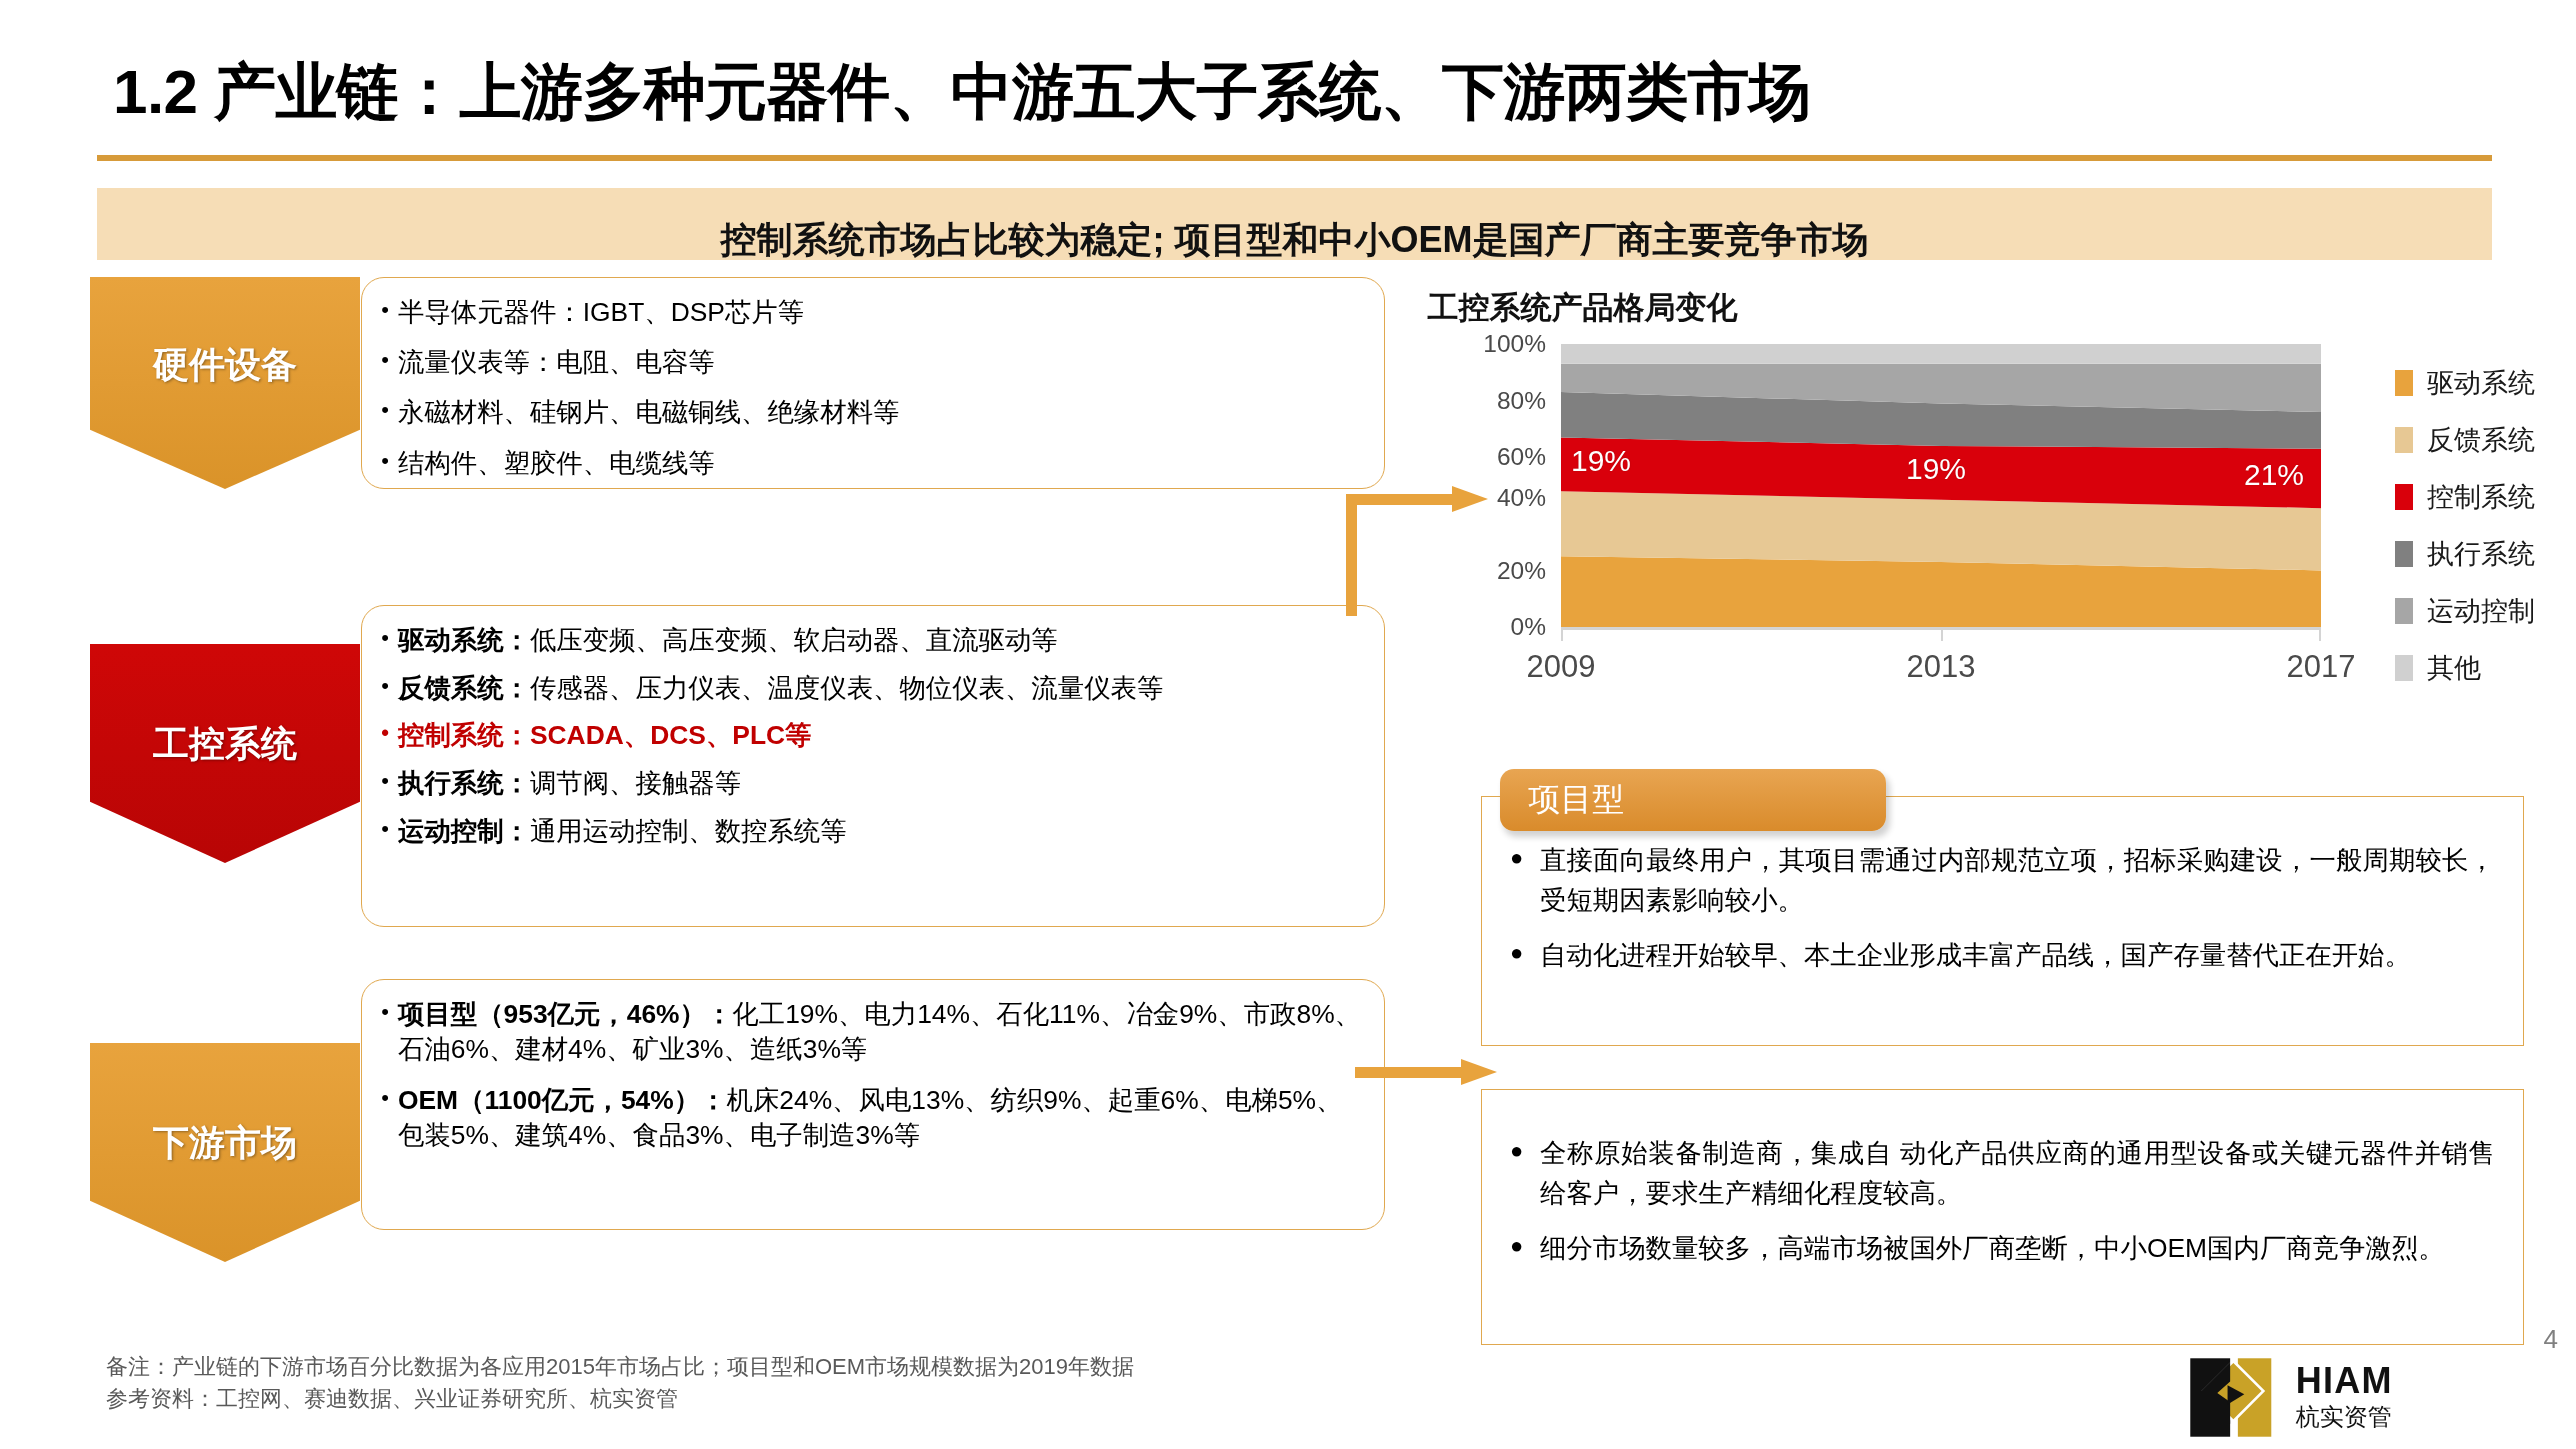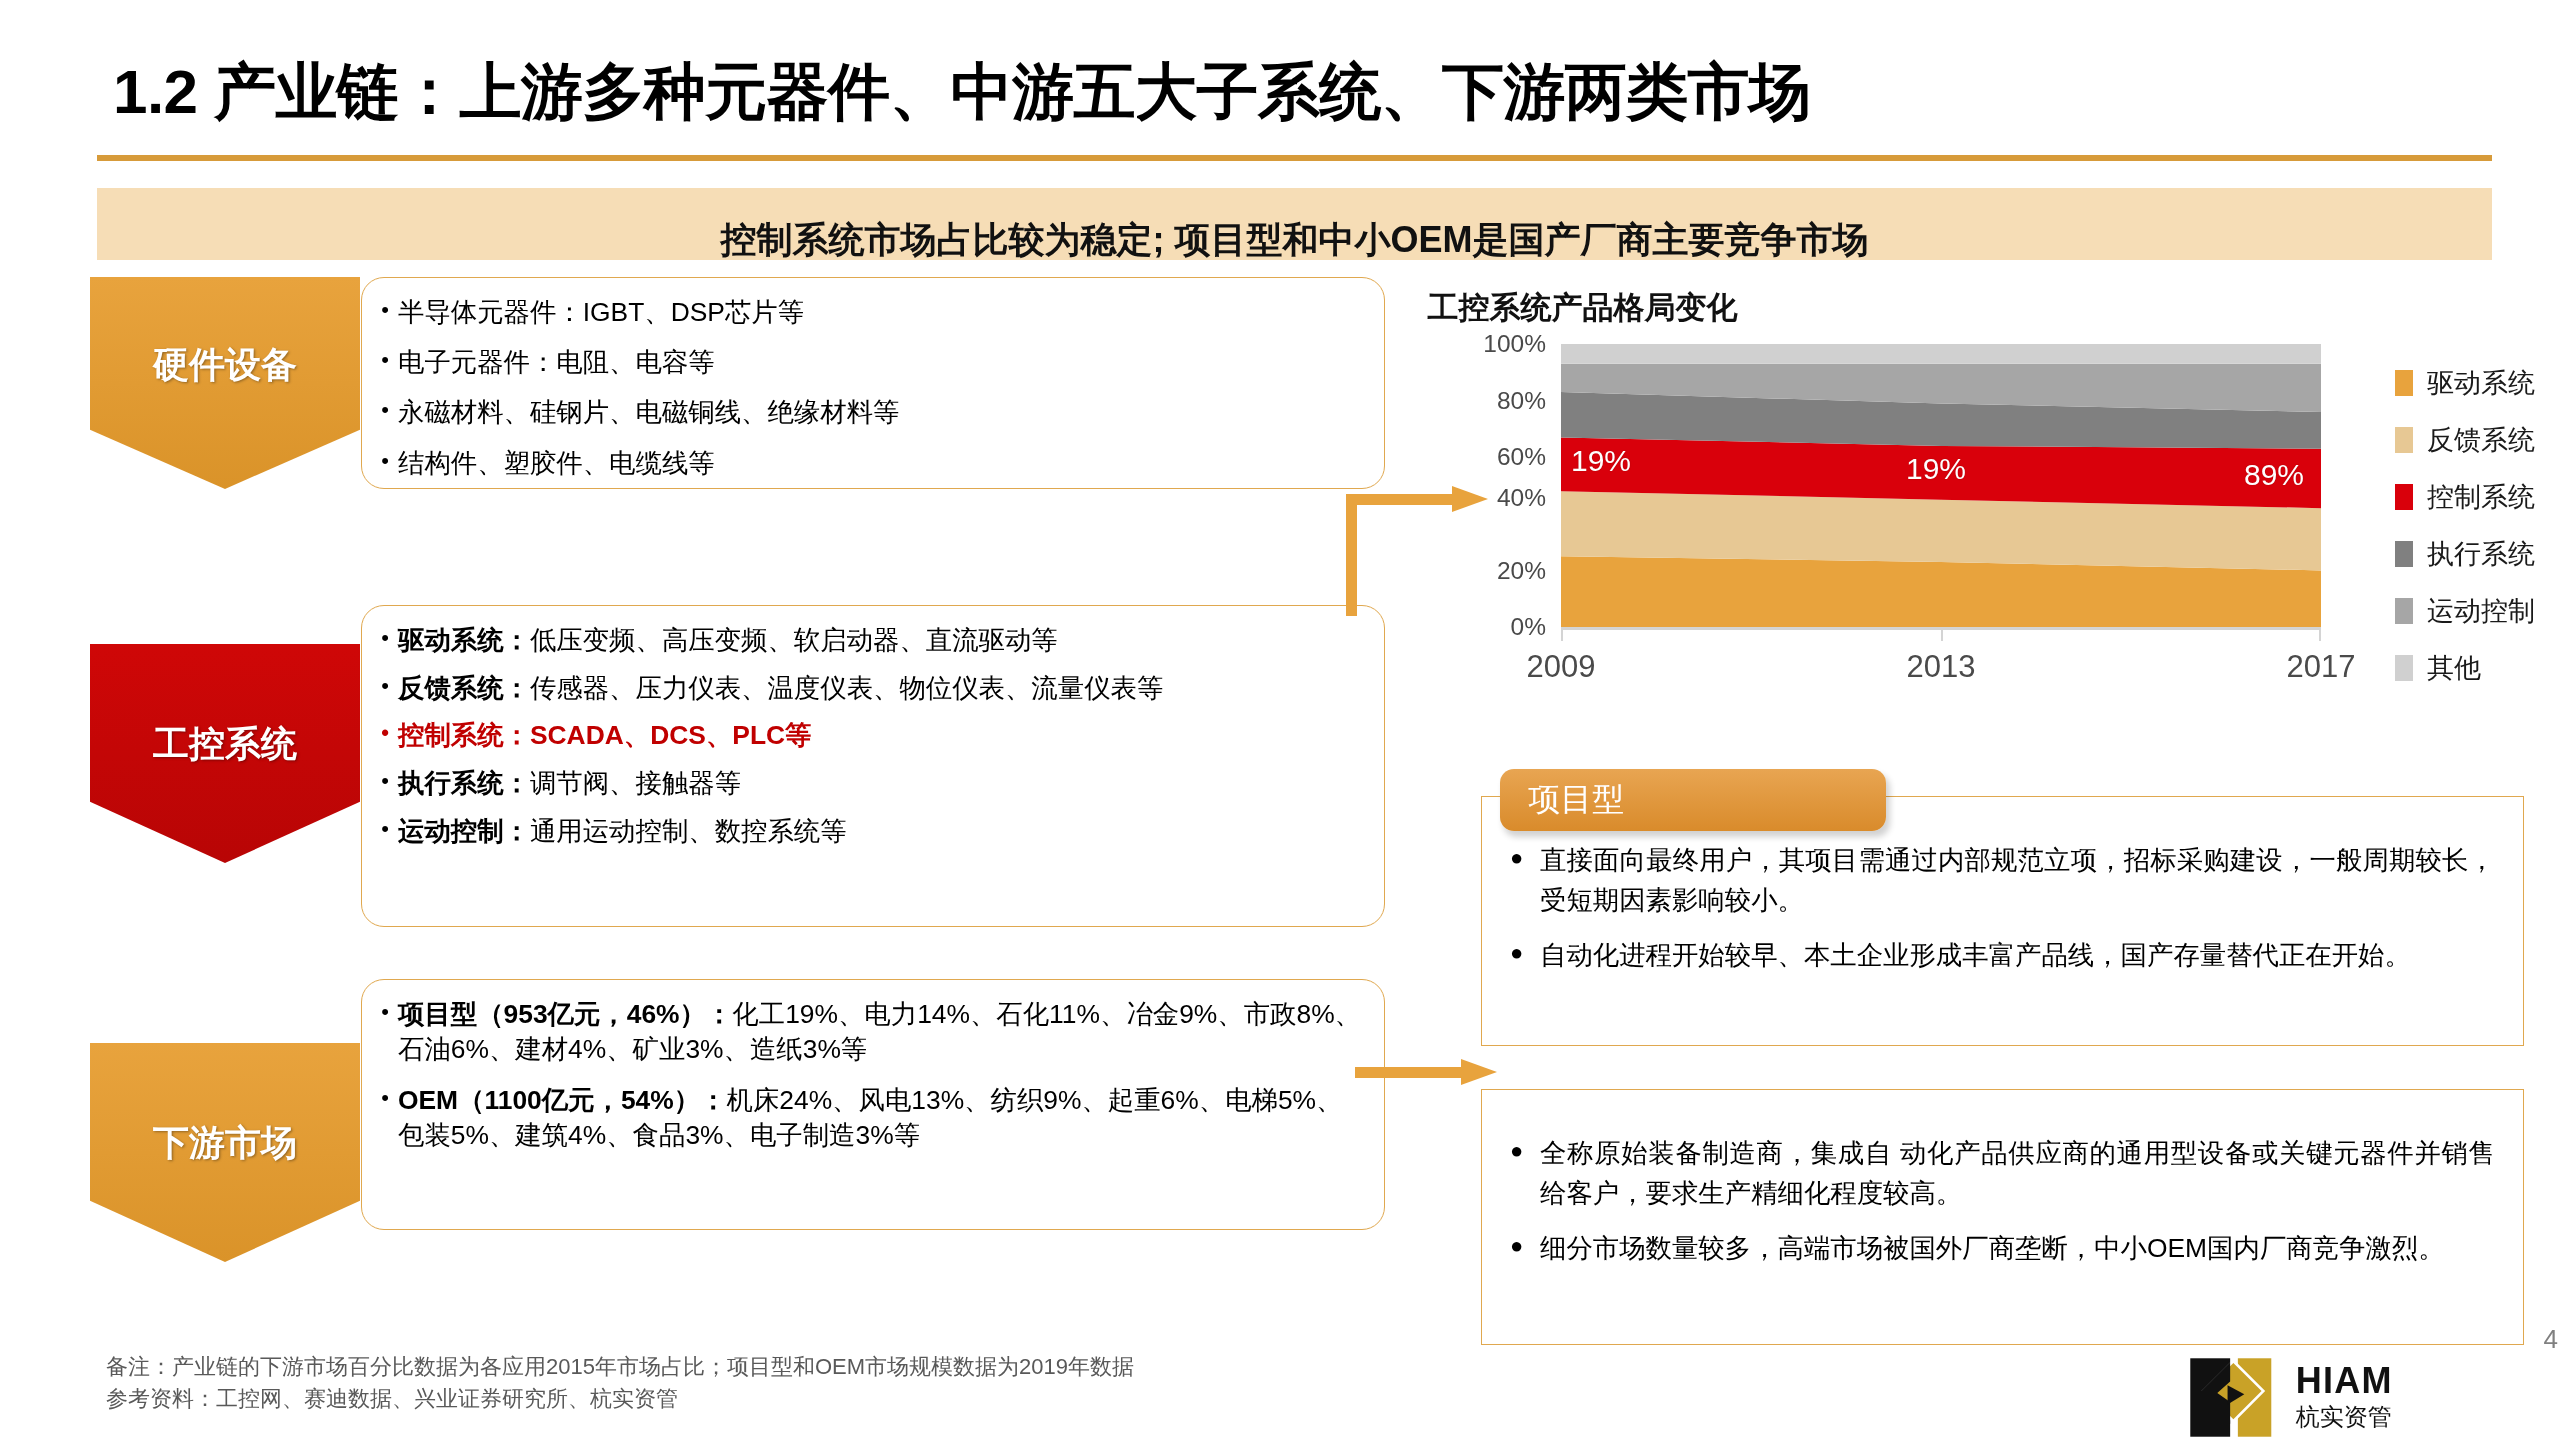--- a/index.html
+++ b/index.html
@@ -178,21 +178,21 @@
   <span class="chev-label">下游市场</span>
 </div>
 
 <div class="content-box" id="box-hardware">
   <div class="bullet-line">
     <span class="bullet-dot">•</span>
     <span class="bullet-body">半导体元器件：IGBT、DSP芯片等</span>
   </div>
   <div class="bullet-line">
     <span class="bullet-dot">•</span>
-    <span class="bullet-body">电子元器件：电阻、电容等</span>
+    <span class="bullet-body">流量仪表等：电阻、电容等</span>
   </div>
   <div class="bullet-line">
     <span class="bullet-dot">•</span>
     <span class="bullet-body">永磁材料、硅钢片、电磁铜线、绝缘材料等</span>
   </div>
   <div class="bullet-line">
     <span class="bullet-dot">•</span>
     <span class="bullet-body">结构件、塑胶件、电缆线等</span>
   </div>
 </div>
@@ -267,21 +267,21 @@
     <div id="x-ticks">
         <div class="x-tickmark" style="left: 119px;"></div>
         <div class="x-tick-label" style="left: 119px;">2009</div>
         <div class="x-tickmark" style="left: 499px;"></div>
         <div class="x-tick-label" style="left: 499px;">2013</div>
         <div class="x-tickmark" style="left: 877px;"></div>
         <div class="x-tick-label" style="left: 879px;">2017</div>
       </div>
   <div class="area-pct-label" style="left: 129px; top: 100px;">19%</div>
       <div class="area-pct-label" style="left: 464px; top: 108px;">19%</div>
-      <div class="area-pct-label" style="left: 802px; top: 114px;">89%</div>
+      <div class="area-pct-label" style="left: 802px; top: 114px;">21%</div>
     </div>
 
   <div id="chart-legend">
       <div class="legend-row">
         <span class="legend-swatch" style="background: rgb(232, 163, 61);"></span>
         <span class="legend-label">驱动系统</span>
       </div>
       <div class="legend-row">
         <span class="legend-swatch" style="background: rgb(231, 200, 148);"></span>
         <span class="legend-label">反馈系统</span>

